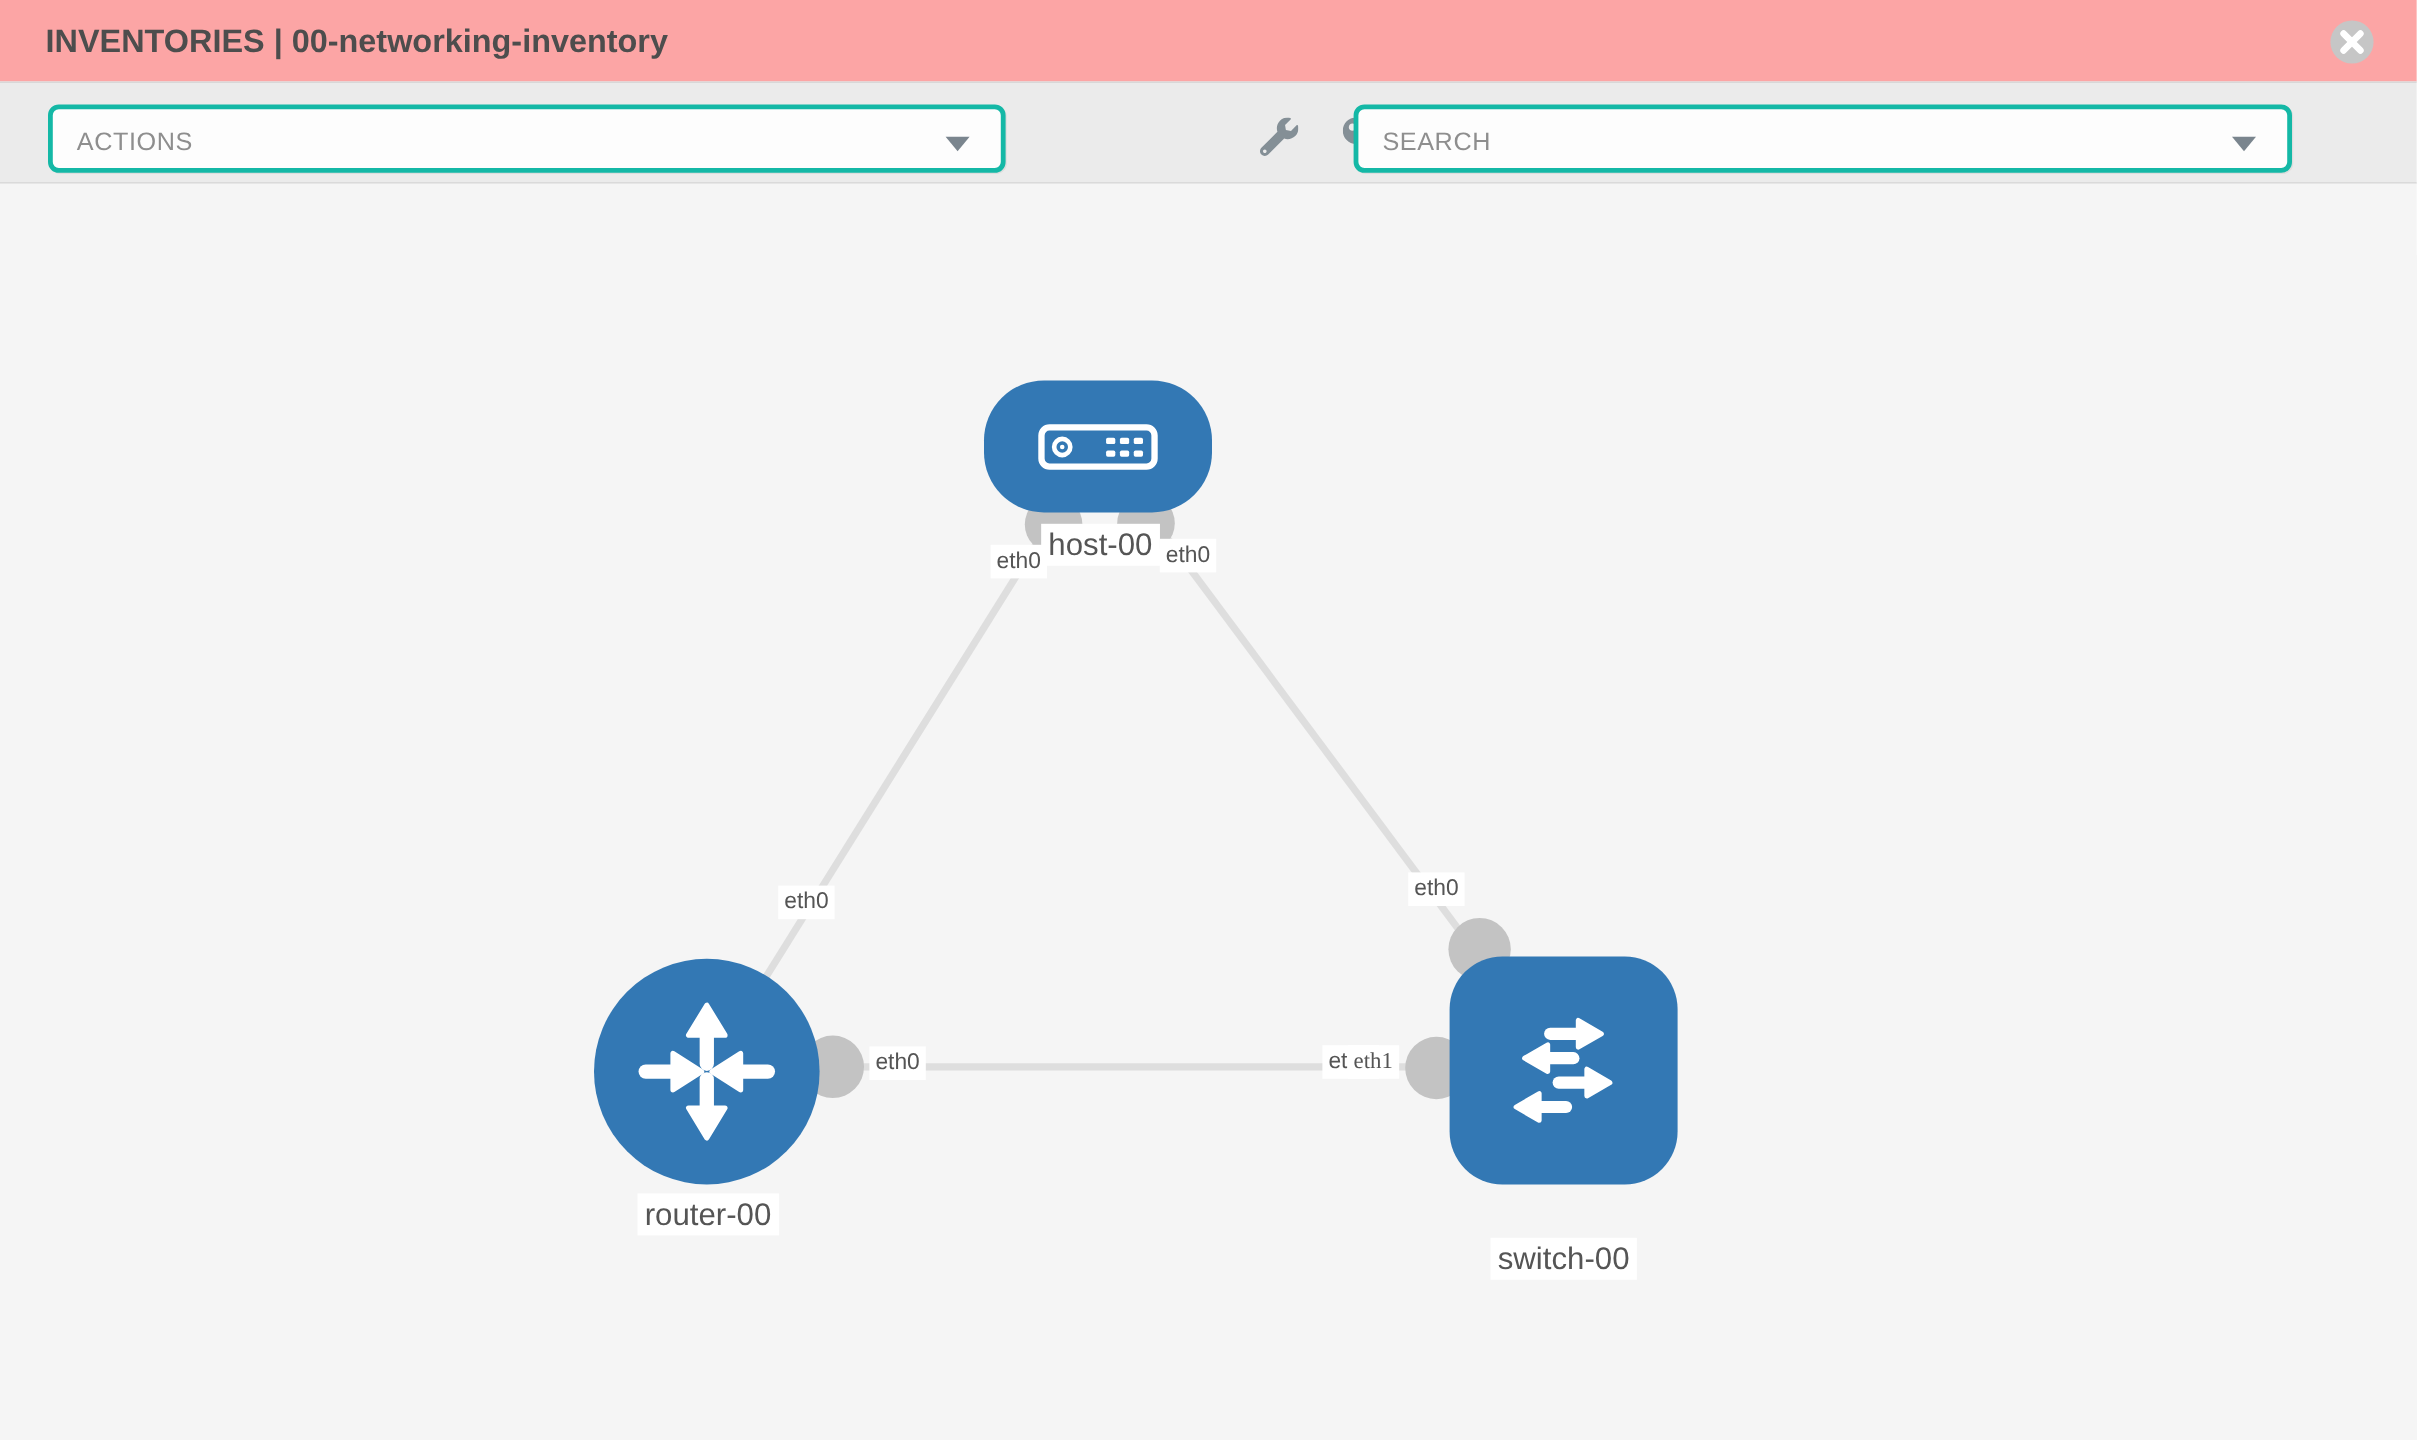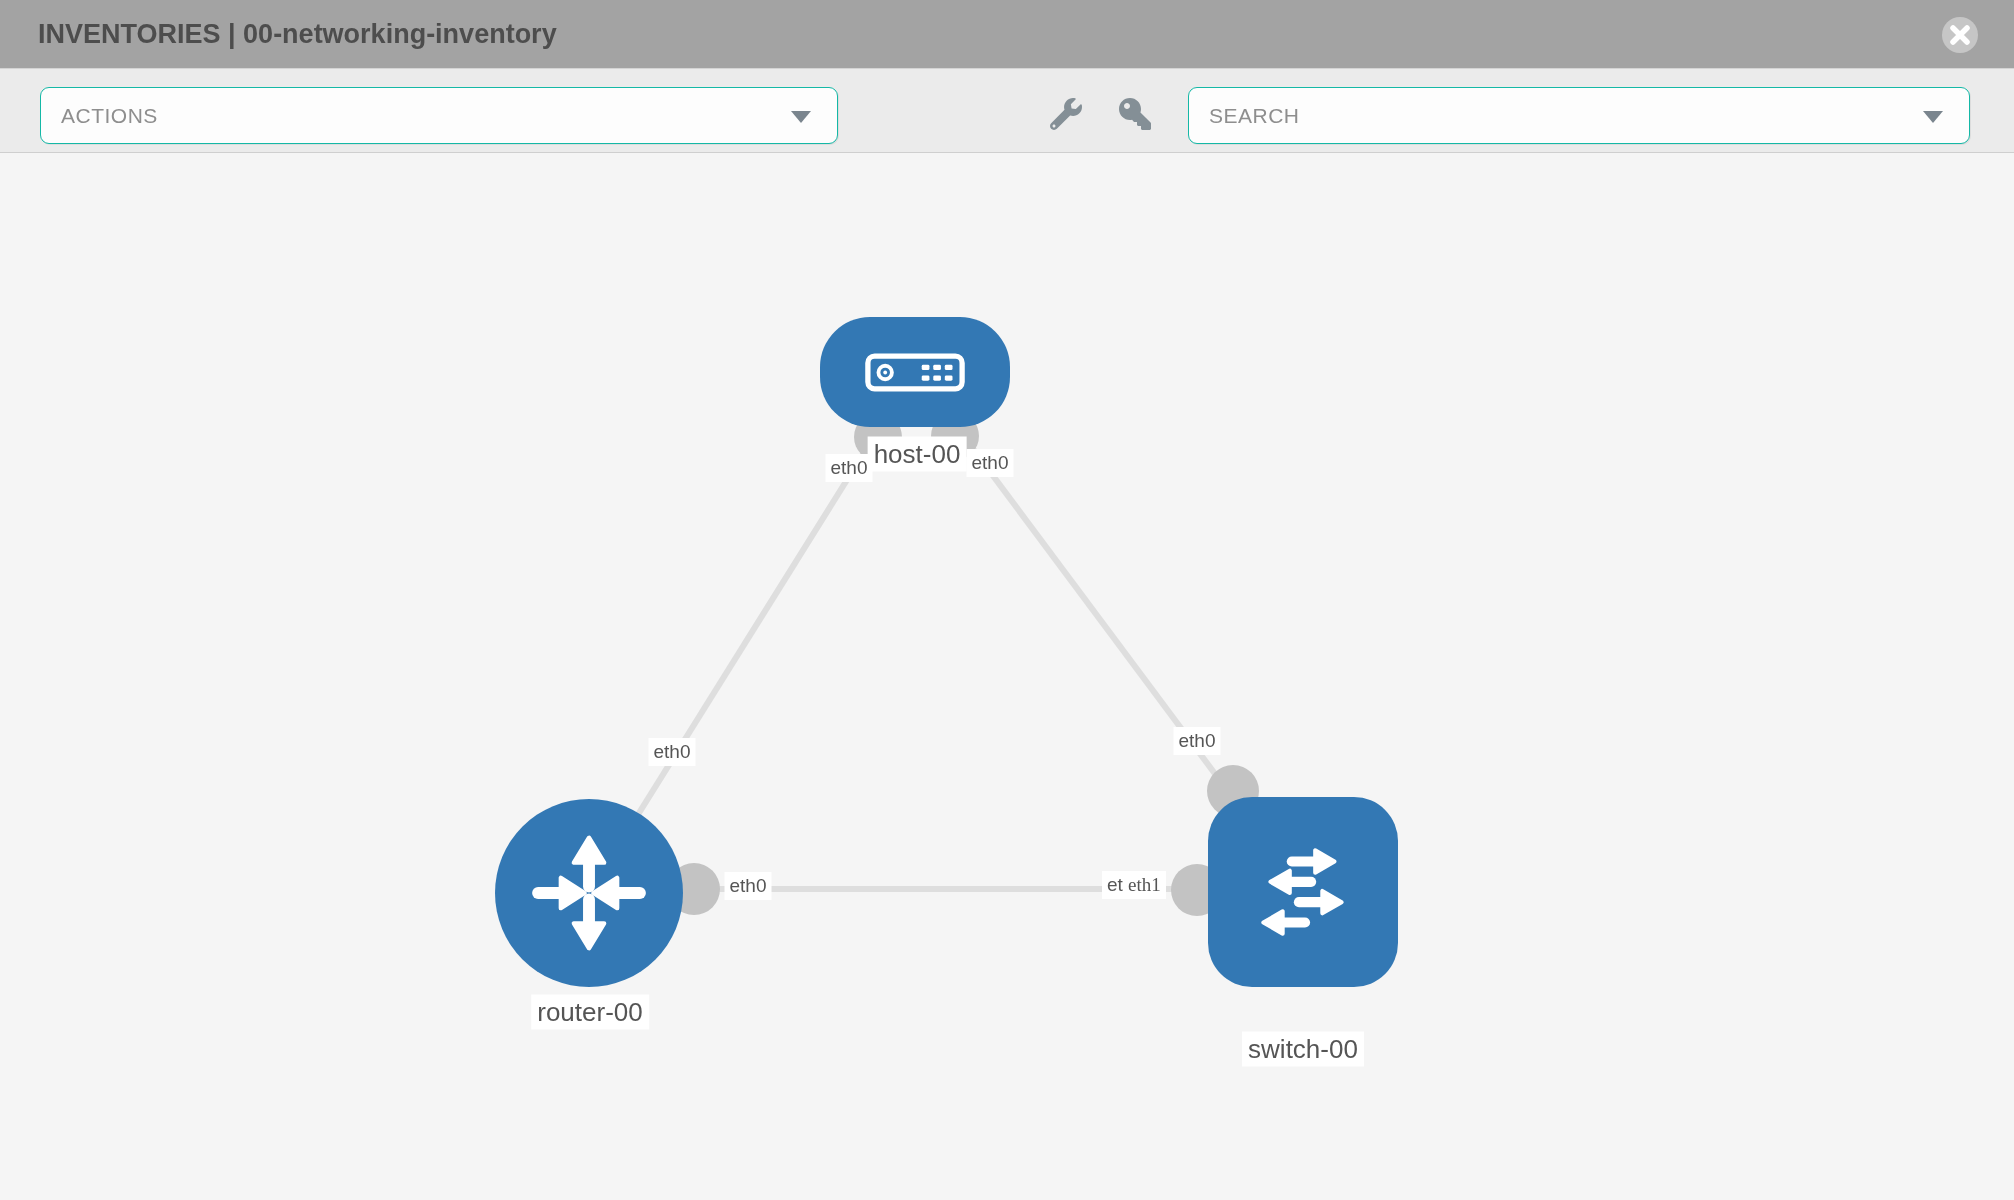--- a/index.html
+++ b/index.html
@@ -1,28 +1,28 @@
 <!DOCTYPE html>
 <html><head>
 <meta charset="utf-8">
 <style>
   * { margin: 0; padding: 0; box-sizing: border-box; }
   html, body { width: 2014px; height: 1200px; overflow: hidden; }
   body { font-family: "Liberation Sans", "DejaVu Sans", sans-serif; background: #fff; }
   .window { position: relative; width: 2014px; height: 1200px; background: #fff; }
 
   
-  .header { position: absolute; left: 0; top: 0; width: 100%; height: 68px; background: #a3a3a3; }
+  .header { position: absolute; left: 0; top: 0; width: 100%; height: 68px; background: #fca5a5; }
   .page-title { position: absolute; left: 38px; top: 0; line-height: 68px; font-size: 27px; font-weight: 700; color: #4d4d4d; }
   .close-btn { position: absolute; left: 1942px; top: 17px; width: 36px; height: 36px; border-radius: 50%; background: #c6c6c6; cursor: pointer; }
   .close-btn svg { position: absolute; left: 8px; top: 8px; }
 
   
   .toolbar { position: absolute; left: 0; top: 68px; width: 100%; height: 85px; background: #ebebeb; border-top: 1px solid #d4d4d4; border-bottom: 1px solid #cfcfcf; }
-  .dropdown { position: absolute; top: 18px; height: 57px; background: #fdfdfd; border: 1px solid #14b8a6; border-radius: 9px; box-shadow: 1px 1px 0 rgba(0,0,0,0.06); }
+  .dropdown { position: absolute; top: 18px; height: 57px; background: #fdfdfd; border: 4px solid #14b8a6; border-radius: 9px; box-shadow: 1px 1px 0 rgba(0,0,0,0.06); }
   .dropdown .dd-label { position: absolute; left: 20px; top: 0; line-height: 55px; font-size: 21px; color: #8e8e8e; letter-spacing: 0.5px; }
   .caret { position: absolute; right: 26px; top: 23px; width: 0; height: 0; border-left: 10px solid transparent; border-right: 10px solid transparent; border-top: 12px solid #7a858e; }
   .tool-icon-btn { position: absolute; top: 29px; width: 34px; height: 34px; background: none; border: none; cursor: pointer; }
 
   
   .canvas { position: absolute; left: 0; top: 153px; width: 2014px; height: 1047px; background: #f5f5f5; }
   .canvas svg.wires { position: absolute; left: 0; top: 0; }
 
   .node { position: absolute; background: #3378b4; display: flex; align-items: center; justify-content: center; z-index: 2; cursor: pointer; }
   .node-host { left: 820px; top: 164px; width: 190px; height: 110px; border-radius: 50px; }
@@ -59,21 +59,21 @@
         <path fill="#848f96" d="M507.73 109.1c-2.24-9.03-13.54-12.09-20.12-5.51l-74.36 74.36-67.88-11.31-11.31-67.88 74.36-74.36c6.62-6.62 3.43-17.9-5.66-20.16-47.38-11.74-99.55.91-136.58 37.93-39.64 39.64-50.55 97.1-34.05 147.2L18.74 402.76c-24.99 24.99-24.99 65.51 0 90.5 24.99 24.99 65.51 24.99 90.5 0l213.21-213.21c50.12 16.71 107.47 5.68 147.37-34.22 37.07-37.07 49.7-89.32 37.91-136.73zM64 472c-13.25 0-24-10.75-24-24 0-13.26 10.75-24 24-24s24 10.74 24 24c0 13.25-10.75 24-24 24z"></path>
       </svg>
     </button>
 
     <button class="tool-icon-btn" style="left:1118px;">
       <svg width="32" height="32" viewBox="0 0 512 512" style="transform:scaleX(-1);">
         <path fill="#848f96" d="M512 176.001C512 273.203 433.202 352 336 352c-11.22 0-22.19-1.062-32.827-3.069l-24.012 27.014A23.999 23.999 0 0 1 261.223 384H224v40c0 13.255-10.745 24-24 24h-40v40c0 13.255-10.745 24-24 24H24c-13.255 0-24-10.745-24-24v-78.059c0-6.365 2.529-12.47 7.029-16.971l161.802-161.802C163.108 213.814 160 195.271 160 176 160 78.798 238.797.001 335.999 0 433.488-.001 512 78.511 512 176.001zM336 128c0 26.51 21.49 48 48 48s48-21.49 48-48-21.49-48-48-48-48 21.49-48 48z"></path>
       </svg>
     </button>
 
-    <div class="dropdown" style="left:1188px; width:782px;">
+    <div class="dropdown" style="left:1128px; width:782px;">
       <span class="dd-label">SEARCH</span>
       <span class="caret"></span>
     </div>
   </div>
 
   <div class="canvas">
 
     <svg class="wires" width="2014" height="1047" viewBox="0 0 2014 1047">
 
       <line x1="915" y1="218" x2="589" y2="740" stroke="#dedede" stroke-width="6"></line>

